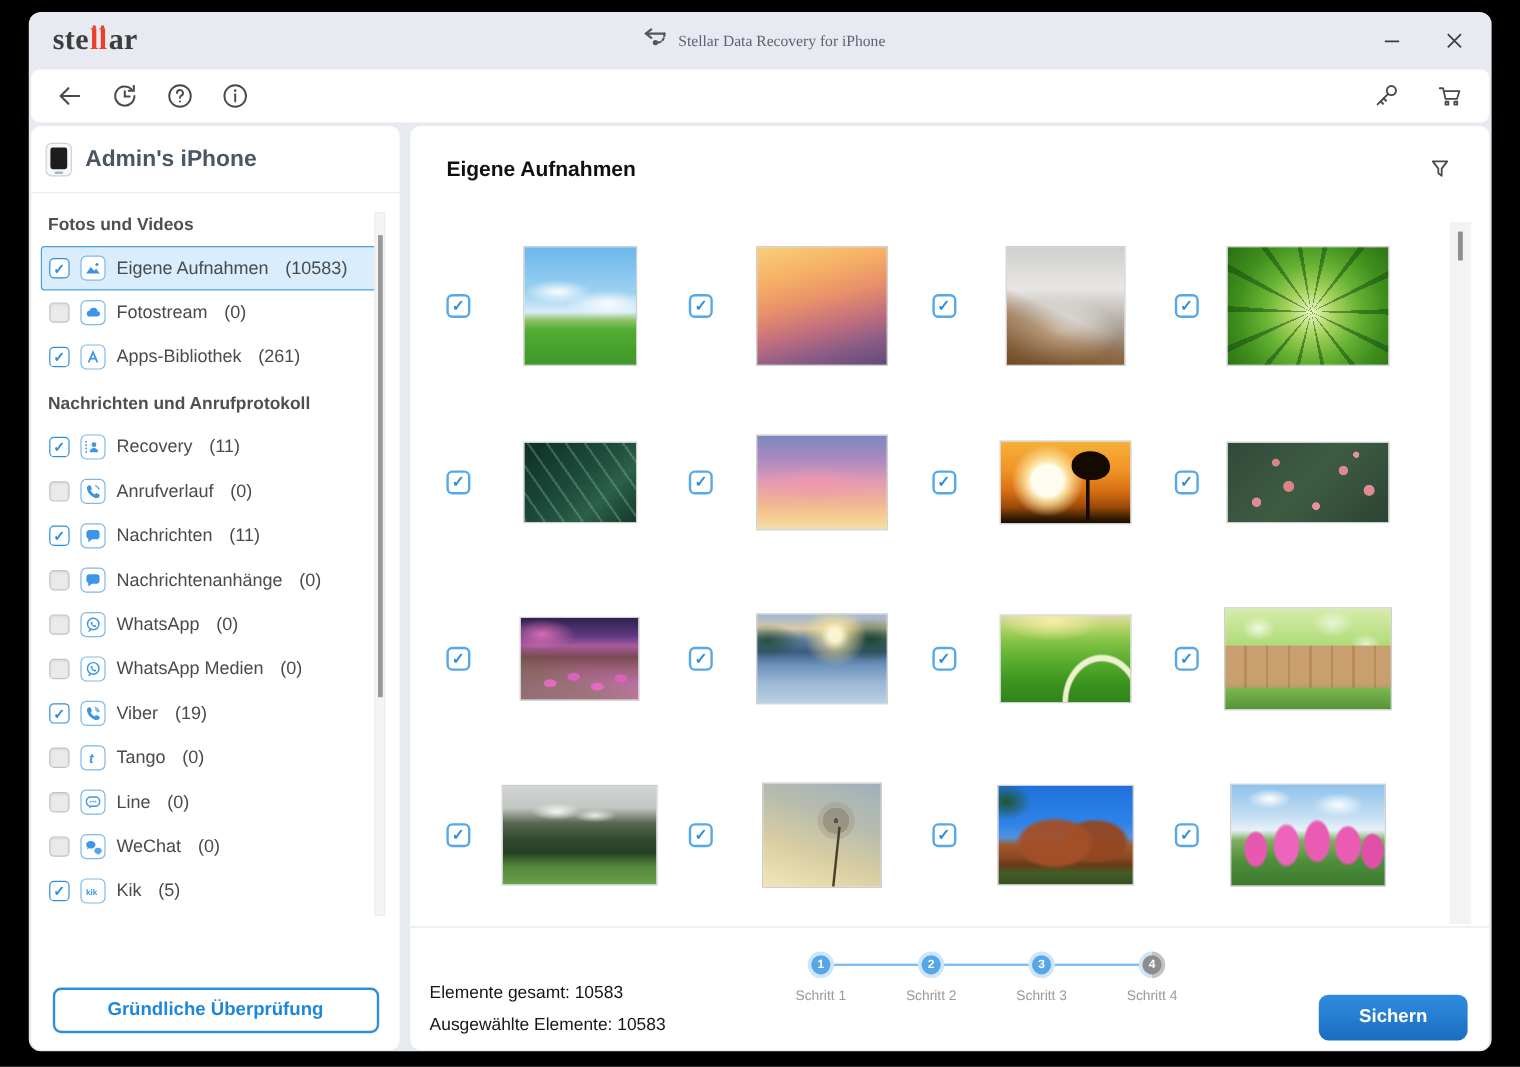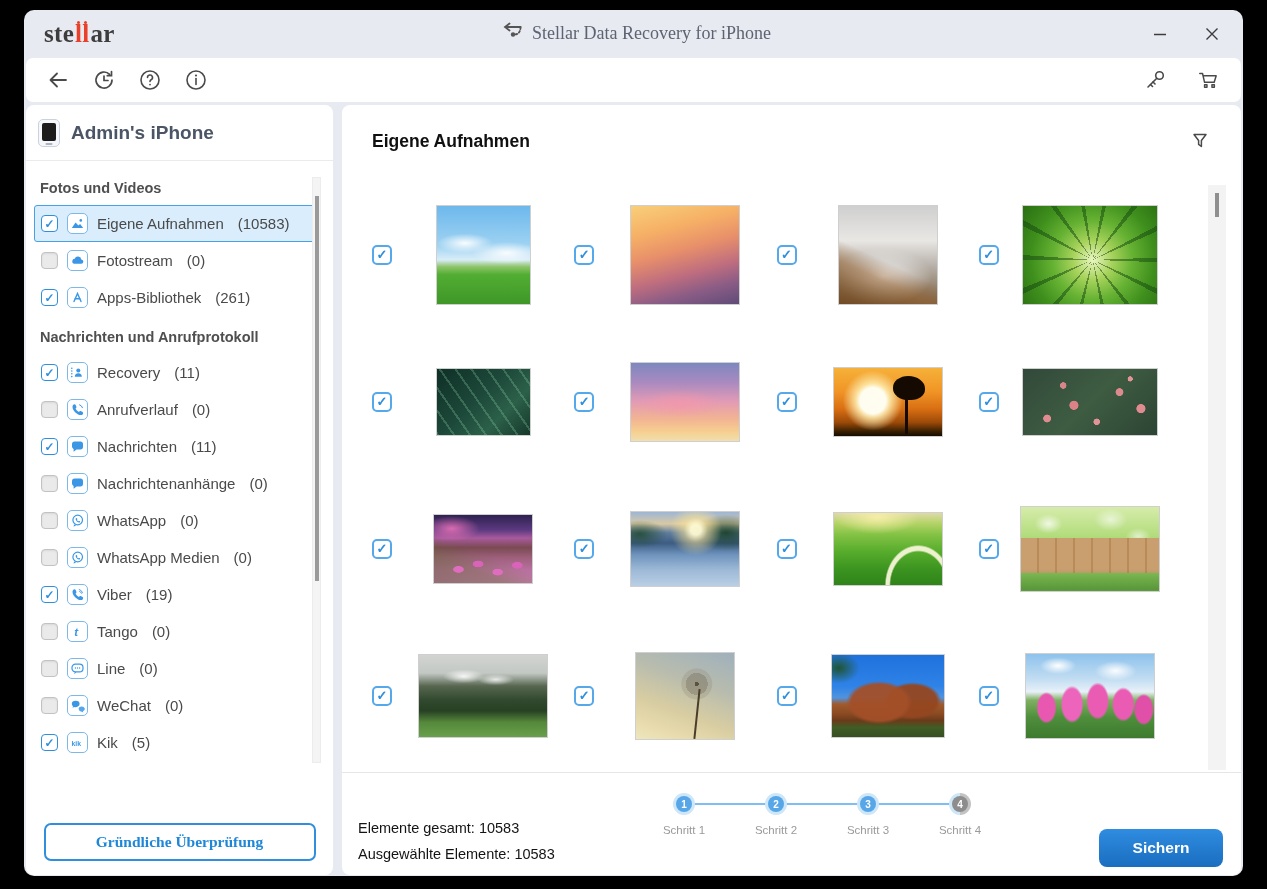--- a/index.html
+++ b/index.html
@@ -9,21 +9,21 @@
   .window { position:absolute; left:24px; top:10px; width:1219px; height:866px;
             background:#e8eaf2; border-radius:10px; overflow:hidden; }
 
   
   .titlebar { height:47px; display:flex; align-items:center; padding:16px 20px; position:relative;font-family:Liberation Serif, serif; }
   .logo { font-size:25px; font-weight:bold; color:#3d3d3d; letter-spacing:.3px; display:flex; align-items:baseline; }
   .logo .mid { color:#e8402a; font-weight:800; position:relative; margin:0 1px; }
   .logo .mid::before { content:""; position:absolute; top:1px; left:2px; width:3px; height:3px;
                        border-radius:50%; background:#e8402a; box-shadow:7px 0 0 #e8402a; }
   .title-center { position:absolute; left:50%; transform:translateX(-50%);
-                  display:flex; align-items:center; gap:10px; color:#5d6370; font-size:18px; }
+                  display:flex; align-items:center; gap:10px; color:#5d6370; font-size:13px; }
   .win-controls { margin-left:auto; display:flex; gap:30px; align-items:center; }
   .win-btn { width:22px; height:22px; display:flex; align-items:center; justify-content:center; cursor:default; }
 
   
   .toolbar { margin:1px 2px 0; height:44px; background:#fff; border-radius:7px;
              display:flex; align-items:center; padding:0 20px; gap:22px; }
   .tool-ic { width:24px; height:24px; display:flex; align-items:center; justify-content:center; }
   .toolbar-right { margin-left:auto; display:flex; gap:30px; }
 
   
@@ -54,21 +54,21 @@
   .cb.unchecked { background:#eaeaea; border:1.5px solid #c2c2c2; box-shadow:inset 0 1px 2px rgba(0,0,0,.08); }
   .app-ic { width:21px; height:21px; border:1px solid #7db8e8; border-radius:5px; background:#fff;
             display:flex; align-items:center; justify-content:center; flex:none; }
 
   .side-scrollbar { position:absolute; right:12px; top:72px; height:586px; width:9px;
                     background:#f4f4f4; border:1px solid #ececec; }
   .side-thumb { position:absolute; left:2px; top:18px; width:4px; height:385px; background:#9a9a9a; }
 
   .side-footer { position:absolute; left:0; right:0; bottom:14px; display:flex; justify-content:center; }
   .deep-btn { width:272px; height:38px; background:#fff; border:2px solid #2f8fdc; border-radius:7px;
-              color:#1f87d8; font-weight:bold; font-size:15.5px; font-family:Liberation Serif, serif; cursor:pointer; }
+              color:#1f87d8; font-weight:bold; font-size:15.5px; font-family:Liberation Sans, sans-serif; cursor:pointer; }
 
   
   .main { flex:1; background:#fff; border-radius:8px; position:relative; overflow:hidden; }
   .main-header { height:72px; display:flex; align-items:center; padding:0 30px; }
   .main-title { font-size:17.5px; font-weight:bold; color:#101010; }
   .filter-ic { margin-left:auto; width:22px; height:22px; display:flex; align-items:center; justify-content:center; }
 
   .grid-wrap { position:absolute; top:72px; left:0; right:0; bottom:103px; padding:4px 60px 0 30px; overflow:hidden; }
   .photo-grid { display:grid; grid-template-columns:repeat(4,1fr); grid-auto-rows:147px; }
   .cell { display:flex; align-items:center; }

